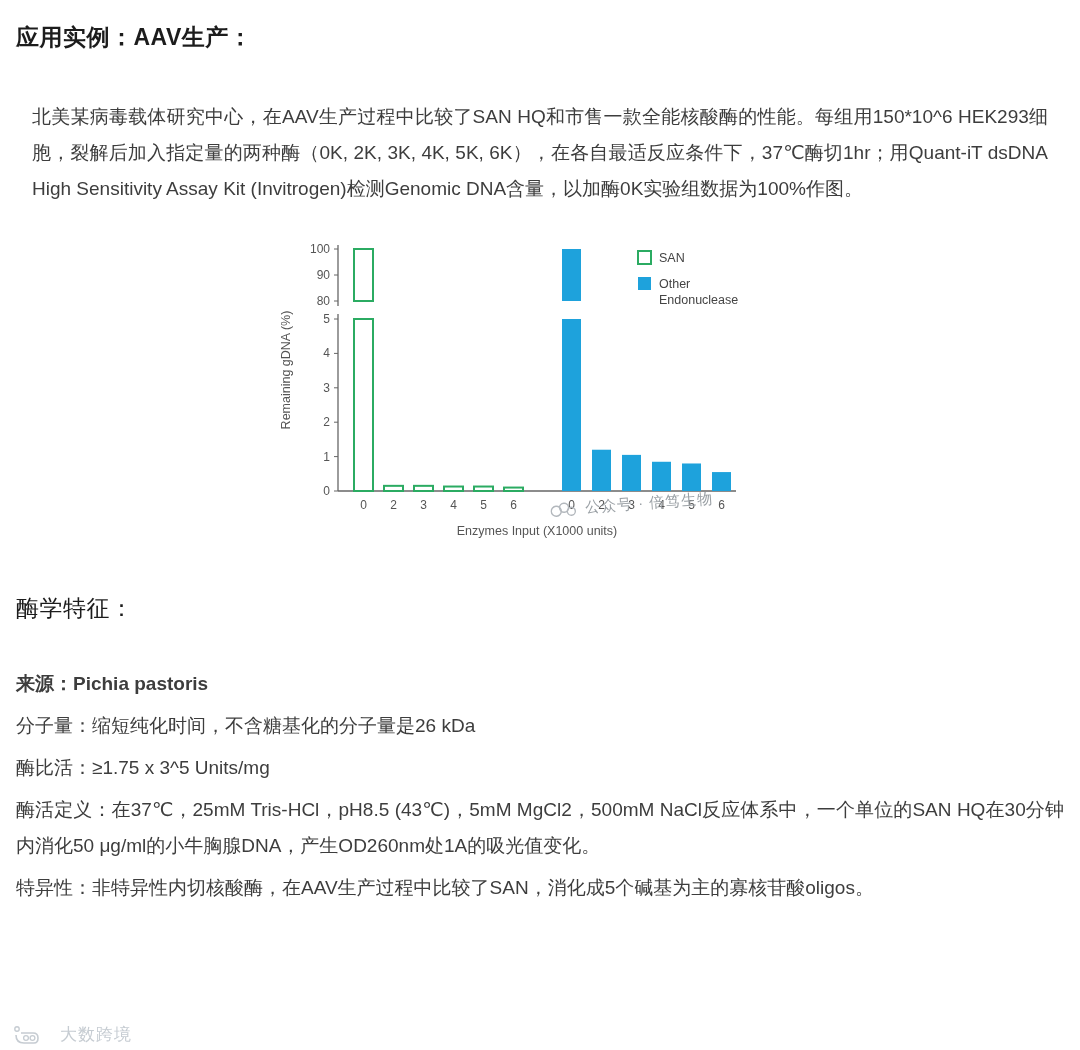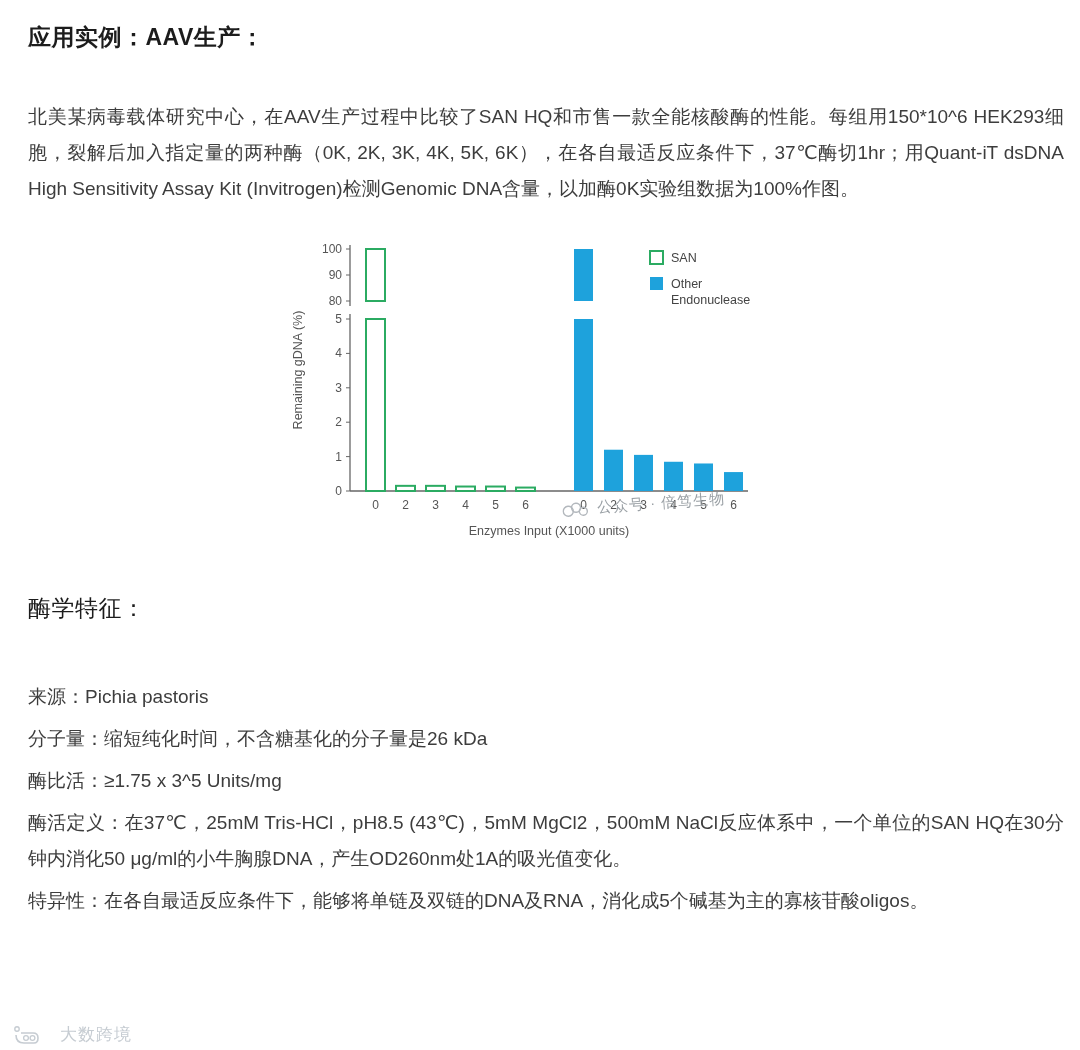--- a/index.html
+++ b/index.html
@@ -4,27 +4,27 @@
 <style>
   * { box-sizing: border-box; }
   html,body { margin:0; padding:0; }
   body {
     width:1080px; height:1050px; overflow:hidden;
     background:#ffffff;
     font-family:"Liberation Sans","DejaVu Sans",sans-serif;
     color:#3d3d3d;
     position:relative;
   }
-  .content { padding:12px 16px 0 28px; }
+  .content { padding:12px 16px 0 16px; }
   h1.page-title {
     font-size:23px; font-weight:bold; color:#1c1c1c;
     margin:10px 0 0 0; letter-spacing:0.5px;
   }
   .para {
-    font-size:19px; line-height:36px; margin:0;
+    font-size:19px; line-height:36px; margin:16px;
     color:#3d3d3d; text-align:justify;
   }
   .intro { margin-top:46px; }
   .conclusion { margin-top:14px; }
   .chart-wrap {
     margin:30px 0 0 258px;
     width:480px; height:312px;
     position:relative;
   }
   #chart-svg { display:block; }
@@ -35,21 +35,21 @@
     position:absolute; left:276px; top:258px;
     display:flex; align-items:center; gap:5px;
     color:#9aa0a5; font-size:15px; letter-spacing:1px;
     transform:rotate(-4deg); white-space:nowrap;
   }
   h2.section-heading {
     font-size:23px; font-weight:normal; color:#1c1c1c;
     margin:44px 0 0 0; letter-spacing:0.5px;
   }
   .spec { font-size:19px; line-height:36px; margin:6px 0 0 0; text-align:justify; }
-  .spec.first { margin-top:55px; }
+  .spec.first { margin-top:42px;font-weight:bold; }
   .footer-watermark {
     position:absolute; left:12px; bottom:4px;
     display:flex; align-items:center; gap:20px;
     color:#c6ccd2; font-size:17px; letter-spacing:1px;
   }
 </style>
 </head>
 <body>
 
 <div class="content">
@@ -125,21 +125,21 @@
     </div>
   </div>
 
 
   <h2 class="section-heading">酶学特征：</h2>
 
   <p class="spec first">来源：Pichia pastoris</p>
   <p class="spec">分子量：缩短纯化时间，不含糖基化的分子量是26 kDa</p>
   <p class="spec">酶比活：≥1.75 x 3^5 Units/mg</p>
   <p class="spec">酶活定义：在37℃，25mM Tris-HCl，pH8.5 (43℃)，5mM MgCl2，500mM NaCl反应体系中，一个单位的SAN HQ在30分钟内消化50 μg/ml的小牛胸腺DNA，产生OD260nm处1A的吸光值变化。</p>
-  <p class="spec">特异性：在各自最适反应条件下，能够将单链及双链的DNA及RNA，消化成5个碱基为主的寡核苷酸oligos。</p>
+  <p class="spec">特异性：非特异性内切核酸酶，在AAV生产过程中比较了SAN，消化成5个碱基为主的寡核苷酸oligos。</p>
 
 </div>
 
 <div class="footer-watermark">
   <svg width="28" height="22" viewBox="0 0 28 22">
     <circle cx="5" cy="5" r="2.2" fill="none" stroke="#c6ccd2" stroke-width="1.4"></circle>
     <path d="M4 11 Q4 19 12 19 L22 19 Q26 19 26 14 Q26 9 21 9 L9 9" fill="none" stroke="#c6ccd2" stroke-width="1.6"></path>
     <circle cx="14" cy="14" r="2.4" fill="none" stroke="#c6ccd2" stroke-width="1.3"></circle>
     <circle cx="20.5" cy="14" r="2.4" fill="none" stroke="#c6ccd2" stroke-width="1.3"></circle>
   </svg>

